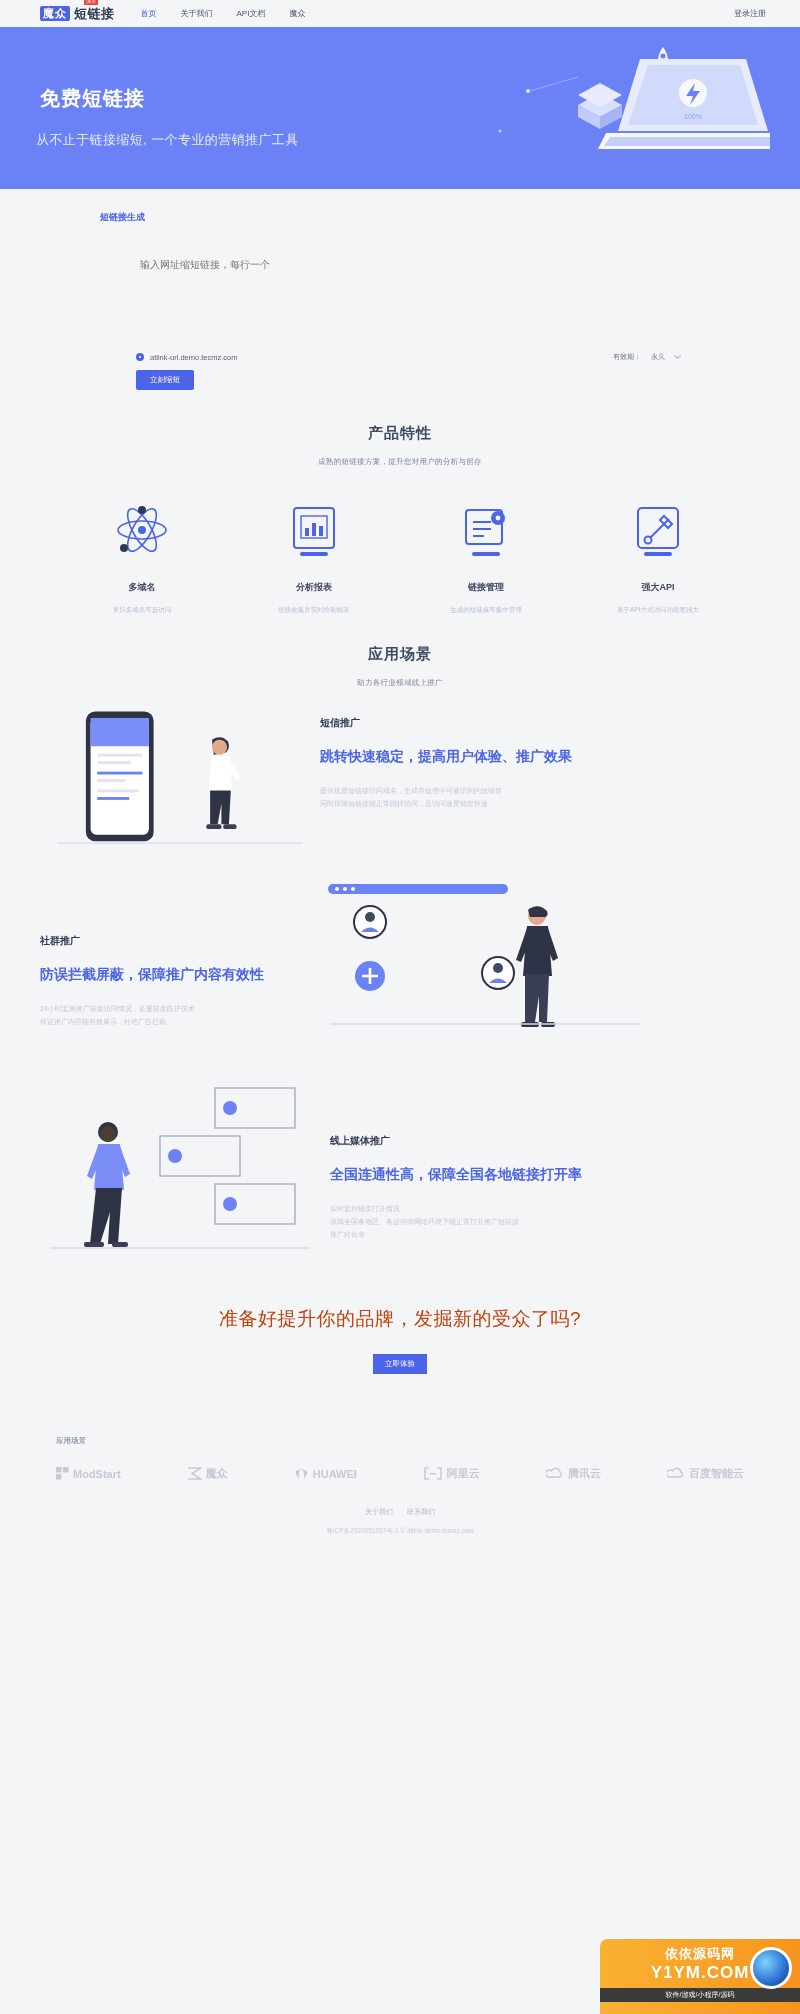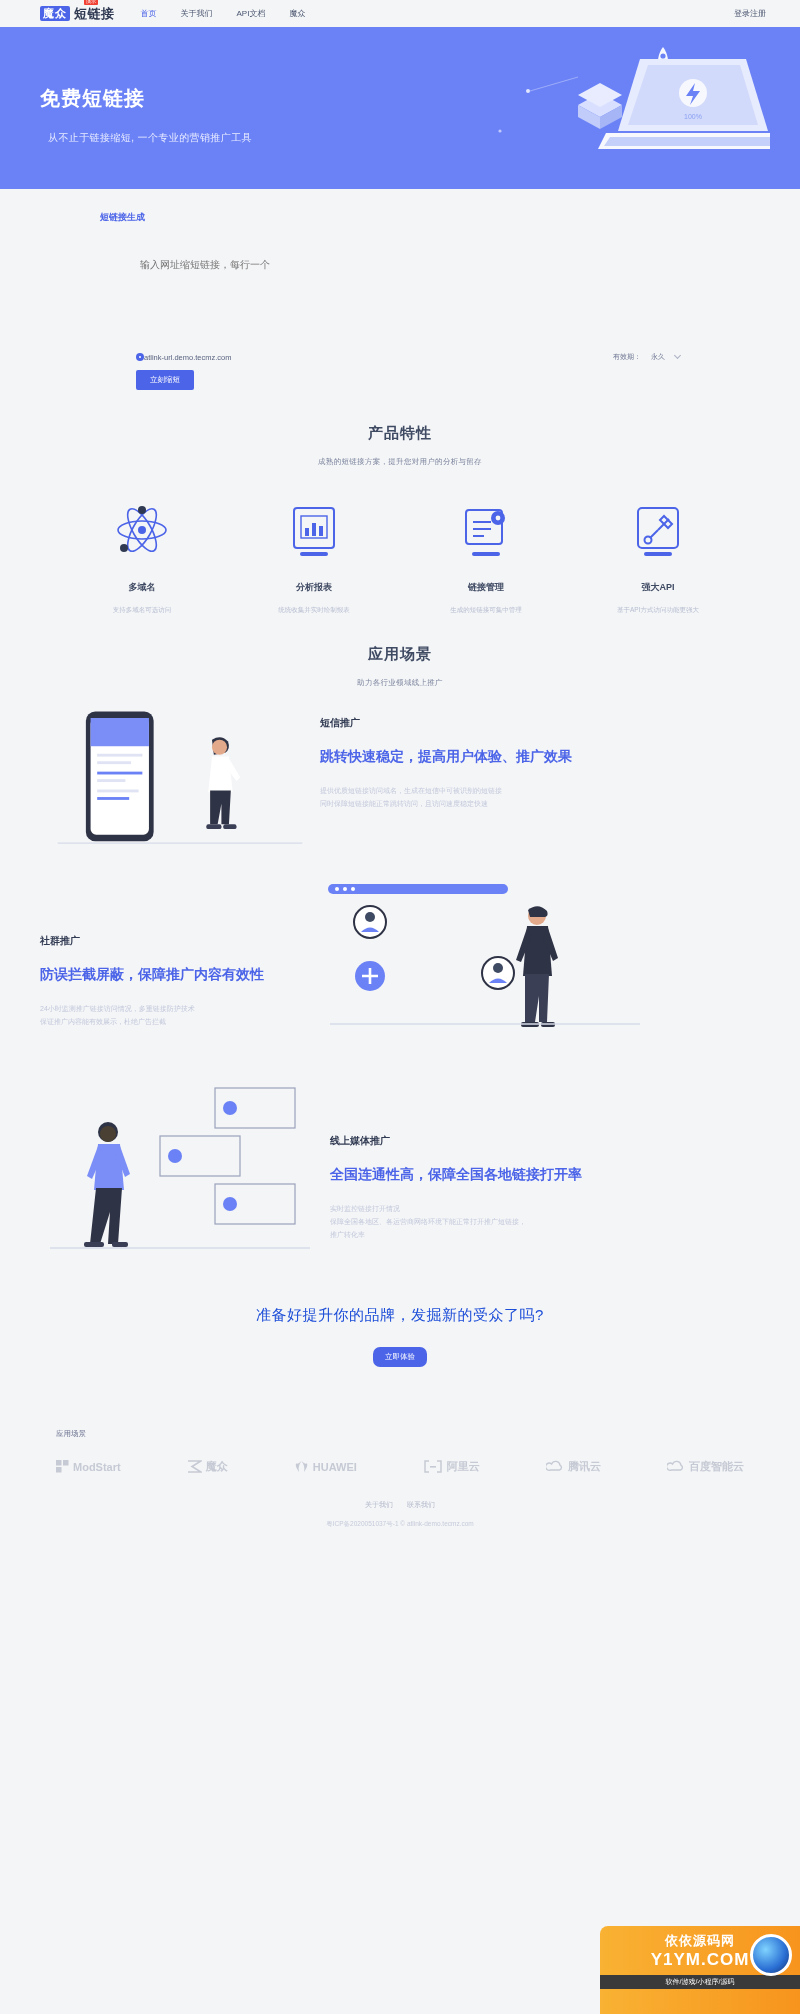--- a/index.html
+++ b/index.html
@@ -71,22 +71,22 @@
   .hero-title {
     position: absolute;
     left: 40px; top: 56px;
     font-size: 20px;
     font-weight: bold;
     color: #fff;
     letter-spacing: 1px;
   }
   .hero-sub {
     position: absolute;
-    left: 48px; top: 102px;
-    font-size: 10px;
+    left: 36px; top: 102px;
+    font-size: 13px;
     color: #e8ecff;
     letter-spacing: 0.4px;
   }
   .hero-art { position: absolute; right: 30px; top: 10px; width: 300px; height: 145px; }
 
   
   .form-wrap { padding: 22px 40px 0 100px; }
   .form-title { font-size: 9px; color: #4b64e8; font-weight: bold; }
   .form-input {
     margin-top: 28px;
@@ -100,21 +100,21 @@
     outline: none;
     padding: 6px 0 0 40px;
     font-family: "Liberation Sans", sans-serif;
   }
   .form-row {
     margin-top: 4px;
     display: flex;
     align-items: center;
     width: 580px;
   }
-  .radio-group { display: flex; align-items: center; padding-left: 36px; }
+  .radio-group { display: flex; align-items: center; gap: 6px; padding-left: 36px; }
   .radio {
     width: 8px; height: 8px;
     border-radius: 50%;
     background: #4b64e8;
     position: relative;
     flex: none;
   }
   .radio::after {
     content: "";
     position: absolute;
@@ -177,27 +177,27 @@
   .feature-desc { margin-top: 12px; font-size: 6.5px; color: #b6bdd0; }
   .scene { display: flex; align-items: flex-start; padding: 0 40px; }
   .scene-art { width: 280px; height: 160px; position: relative; flex: none; }
   .scene-text { padding-top: 14px; }
   .scene-title { font-size: 10px; font-weight: bold; color: #303a52; }
   .scene-lead { margin-top: 18px; font-size: 14px; font-weight: bold; color: #4b64e8; }
   .scene-body { margin-top: 18px; font-size: 7px; line-height: 13px; color: #c2c8da; }
 
   
   .cta { text-align: center; padding-top: 26px; }
-  .cta-title { font-size: 15px; color: #1d4ed8; letter-spacing: 0.5px; }
+  .cta-title { font-size: 19px; color: #c2410c; letter-spacing: 0.5px; }
   .cta-btn {
     margin-top: 22px;
     background: #4b64e8;
     color: #fff;
     border: none;
-    border-radius: 7px;
+    border-radius: 0;
     font-size: 7.5px;
     padding: 5px 12px;
     cursor: pointer;
     font-family: "Liberation Sans", sans-serif;
   }
 
   
   .partners { padding: 0 56px; }
   .partners-title { font-size: 7.5px; color: #6b7490; }
   .partner-row {
@@ -217,21 +217,21 @@
   }
   .footer { text-align: center; padding-top: 26px; }
   .footer-links { font-size: 7px; color: #b4bacb; display: flex; justify-content: center; gap: 14px; }
   .footer-links a { color: #b4bacb; text-decoration: none; }
   .footer-copy { margin-top: 10px; font-size: 6.5px; color: #c6cbda; }
 
   
   .wm {
     position: absolute;
     right: 0; bottom: 0;
-    width: 200px; height: 88px;
+    width: 200px; height: 75px;
     background: linear-gradient(90deg,#f9b233 0%, #f7941e 100%);
     border-top-left-radius: 8px;
     overflow: hidden;
   }
   .wm-top { color:#fff; font-size:13px; font-weight:bold; text-align:center; padding-top:6px; letter-spacing:1px;}
   .wm-mid { color:#fff; font-size:17px; font-weight:bold; text-align:center; letter-spacing:1px;}
   .wm-bot { background:#3a3a3a; color:#fff; font-size:7px; text-align:center; padding:2px 0; margin-top:5px;}
   .wm-ball {
     position:absolute; right:8px; top:8px; width:42px;height:42px;border-radius:50%;
     background: radial-gradient(circle at 35% 35%, #7fd3ff, #2a6fd4 60%, #14306b);

